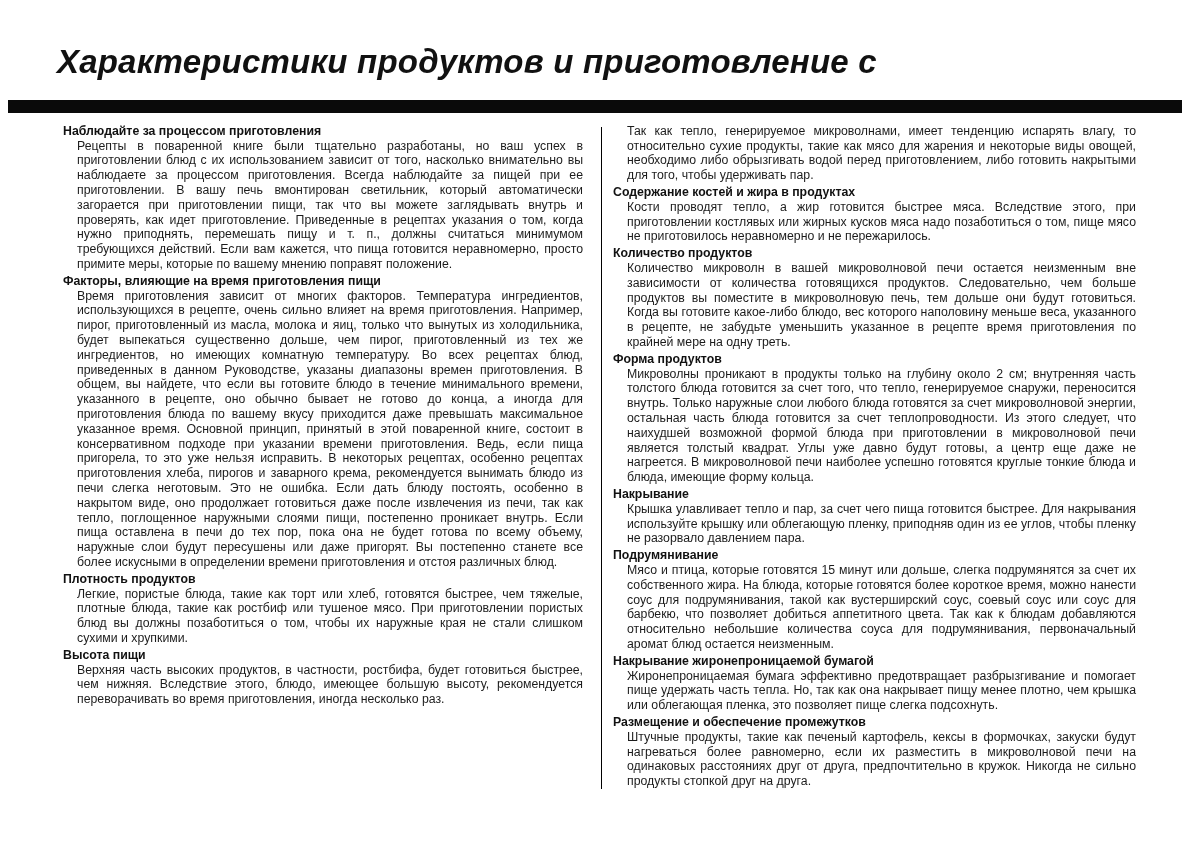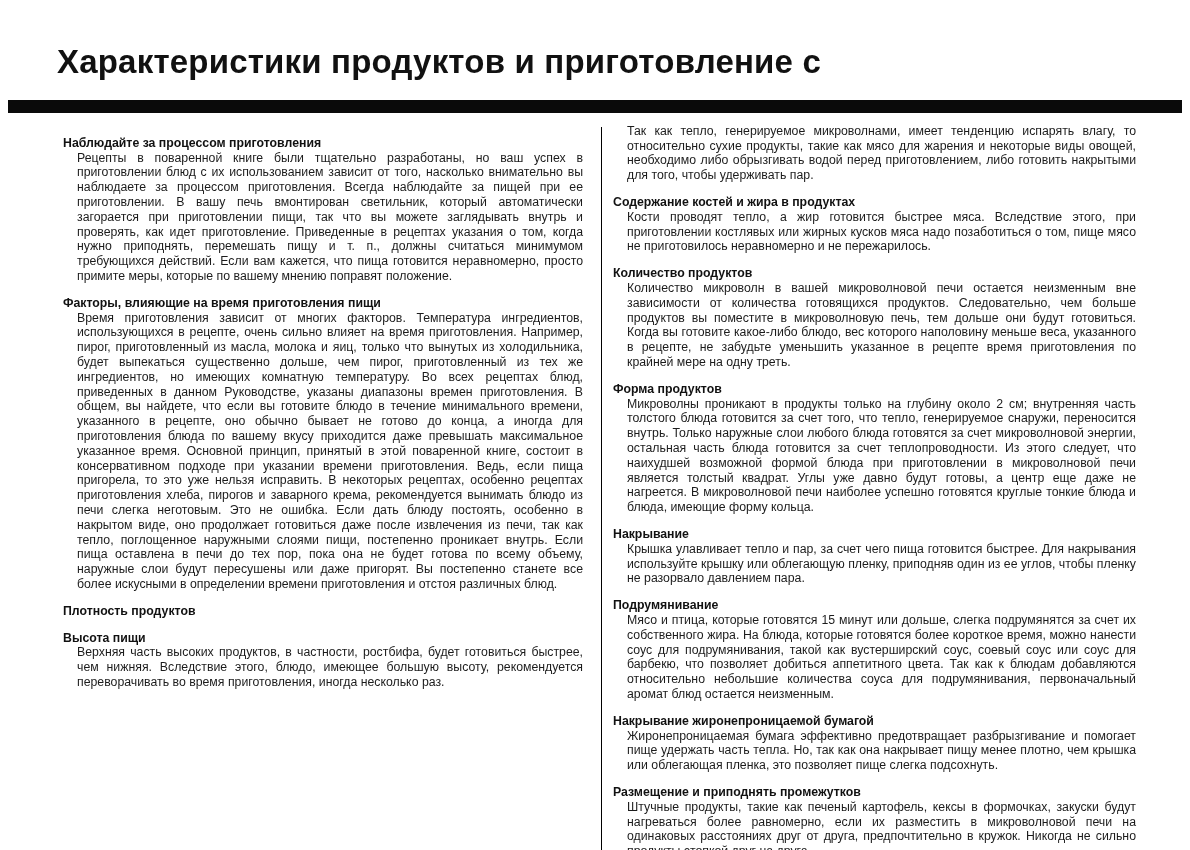--- a/index.html
+++ b/index.html
@@ -1,32 +1,32 @@
 <!DOCTYPE html>
 <html lang="ru"><head>
 <meta charset="utf-8">
 <style>
   * { margin:0; padding:0; box-sizing:border-box; }
   html,body { width:1190px; height:850px; background:#ffffff; overflow:hidden; }
   body { font-family:"Liberation Sans", sans-serif; color:#1c1c1c; }
 
   .page-title { margin:40px 40px 0 57px; font-size:33px; line-height:1.36; letter-spacing:0.2px; color:#111; }
-  .page-title .l1 { font-weight:bold; display:block; }
+  .page-title .l1 { font-style:italic; font-weight:bold; display:block; }
   .page-title .l2 { font-style:normal; font-weight:normal; display:block; }
 
   .black-bar { height:13px; background:#0a0a0a; margin:15px 8px 0 8px; }
 
   .cols { display:flex; align-items:stretch; margin:11px 0 0 63px; }
   .col { flex:0 0 auto; }
   .col-left  { width:520px; }
   .col-right { width:523px; }
   .col-divider { width:1px; background:#000; margin:3px 11px 0 18px; flex:0 0 auto; }
 
   .sec + .sec { margin-top:2px; }
-  .sec-h { font-size:12.3px; font-weight:bold; line-height:14.8px; color:#111;margin-top:12px; }
+  .sec-h { font-size:12.3px; font-weight:bold; line-height:14.8px; color:#111; }
   .sec-p { font-size:12.3px; line-height:14.8px; text-align:justify; margin-left:14px; color:#1c1c1c; }
 </style>
 </head>
 <body>
 
 <header>
   <h1 class="page-title">
     <span class="l1">Характеристики продуктов и приготовление с</span>
   </h1>
   <div class="black-bar"></div>
@@ -41,20 +41,21 @@
       <p class="sec-p">Рецепты в поваренной книге были тщательно разработаны, но ваш успех в приготовлении блюд с их использованием зависит от того, насколько внимательно вы наблюдаете за процессом приготовления. Всегда наблюдайте за пищей при ее приготовлении. В вашу печь вмонтирован светильник, который автоматически загорается при приготовлении пищи, так что вы можете заглядывать внутрь и проверять, как идет приготовление. Приведенные в рецептах указания о том, когда нужно приподнять, перемешать пищу и т. п., должны считаться минимумом требующихся действий. Если вам кажется, что пища готовится неравномерно, просто примите меры, которые по вашему мнению поправят положение.</p>
     </section>
 
     <section class="sec">
       <h3 class="sec-h">Факторы, влияющие на время приготовления пищи</h3>
       <p class="sec-p">Время приготовления зависит от многих факторов. Температура ингредиентов, использующихся в рецепте, очень сильно влияет на время приготовления. Например, пирог, приготовленный из масла, молока и яиц, только что вынутых из холодильника, будет выпекаться существенно дольше, чем пирог, приготовленный из тех же ингредиентов, но имеющих комнатную температуру. Во всех рецептах блюд, приведенных в данном Руководстве, указаны диапазоны времен приготовления. В общем, вы найдете, что если вы готовите блюдо в течение минимального времени, указанного в рецепте, оно обычно бывает не готово до конца, а иногда для приготовления блюда по вашему вкусу приходится даже превышать максимальное указанное время. Основной принцип, принятый в этой поваренной книге, состоит в консервативном подходе при указании времени приготовления. Ведь, если пища пригорела, то это уже нельзя исправить. В некоторых рецептах, особенно рецептах приготовления хлеба, пирогов и заварного крема, рекомендуется вынимать блюдо из печи слегка неготовым. Это не ошибка. Если дать блюду постоять, особенно в накрытом виде, оно продолжает готовиться даже после извлечения из печи, так как тепло, поглощенное наружными слоями пищи, постепенно проникает внутрь. Если пища оставлена в печи до тех пор, пока она не будет готова по всему объему, наружные слои будут пересушены или даже пригорят. Вы постепенно станете все более искусными в определении времени приготовления и отстоя различных блюд.</p>
     </section>
 
     <section class="sec">
       <h3 class="sec-h">Плотность продуктов</h3>
+      <p class="sec-p">Легкие, пористые блюда, такие как торт или хлеб, готовятся быстрее, чем тяжелые, плотные блюда, такие как ростбиф или тушеное мясо. При приготовлении пористых блюд вы должны позаботиться о том, чтобы их наружные края не стали слишком сухими и хрупкими.</p>
     </section>
 
     <section class="sec">
       <h3 class="sec-h">Высота пищи</h3>
       <p class="sec-p">Верхняя часть высоких продуктов, в частности, ростбифа, будет готовиться быстрее, чем нижняя. Вследствие этого, блюдо, имеющее большую высоту, рекомендуется переворачивать во время приготовления, иногда несколько раз.</p>
     </section>
 
   </div>
 
   <div class="col-divider"></div>
@@ -89,19 +90,19 @@
       <h3 class="sec-h">Подрумянивание</h3>
       <p class="sec-p">Мясо и птица, которые готовятся 15 минут или дольше, слегка подрумянятся за счет их собственного жира. На блюда, которые готовятся более короткое время, можно нанести соус для подрумянивания, такой как вустерширский соус, соевый соус или соус для барбекю, что позволяет добиться аппетитного цвета. Так как к блюдам добавляются относительно небольшие количества соуса для подрумянивания, первоначальный аромат блюд остается неизменным.</p>
     </section>
 
     <section class="sec">
       <h3 class="sec-h">Накрывание жиронепроницаемой бумагой</h3>
       <p class="sec-p">Жиронепроницаемая бумага эффективно предотвращает разбрызгивание и помогает пище удержать часть тепла. Но, так как она накрывает пищу менее плотно, чем крышка или облегающая пленка, это позволяет пище слегка подсохнуть.</p>
     </section>
 
     <section class="sec">
-      <h3 class="sec-h">Размещение и приподнять промежутков</h3>
+      <h3 class="sec-h">Размещение и обеспечение промежутков</h3>
       <p class="sec-p">Штучные продукты, такие как печеный картофель, кексы в формочках, закуски будут нагреваться более равномерно, если их разместить в микроволновой печи на одинаковых расстояниях друг от друга, предпочтительно в кружок. Никогда не сильно продукты стопкой друг на друга.</p>
     </section>
 
   </div>
 
 </main>
 
 </body></html>

